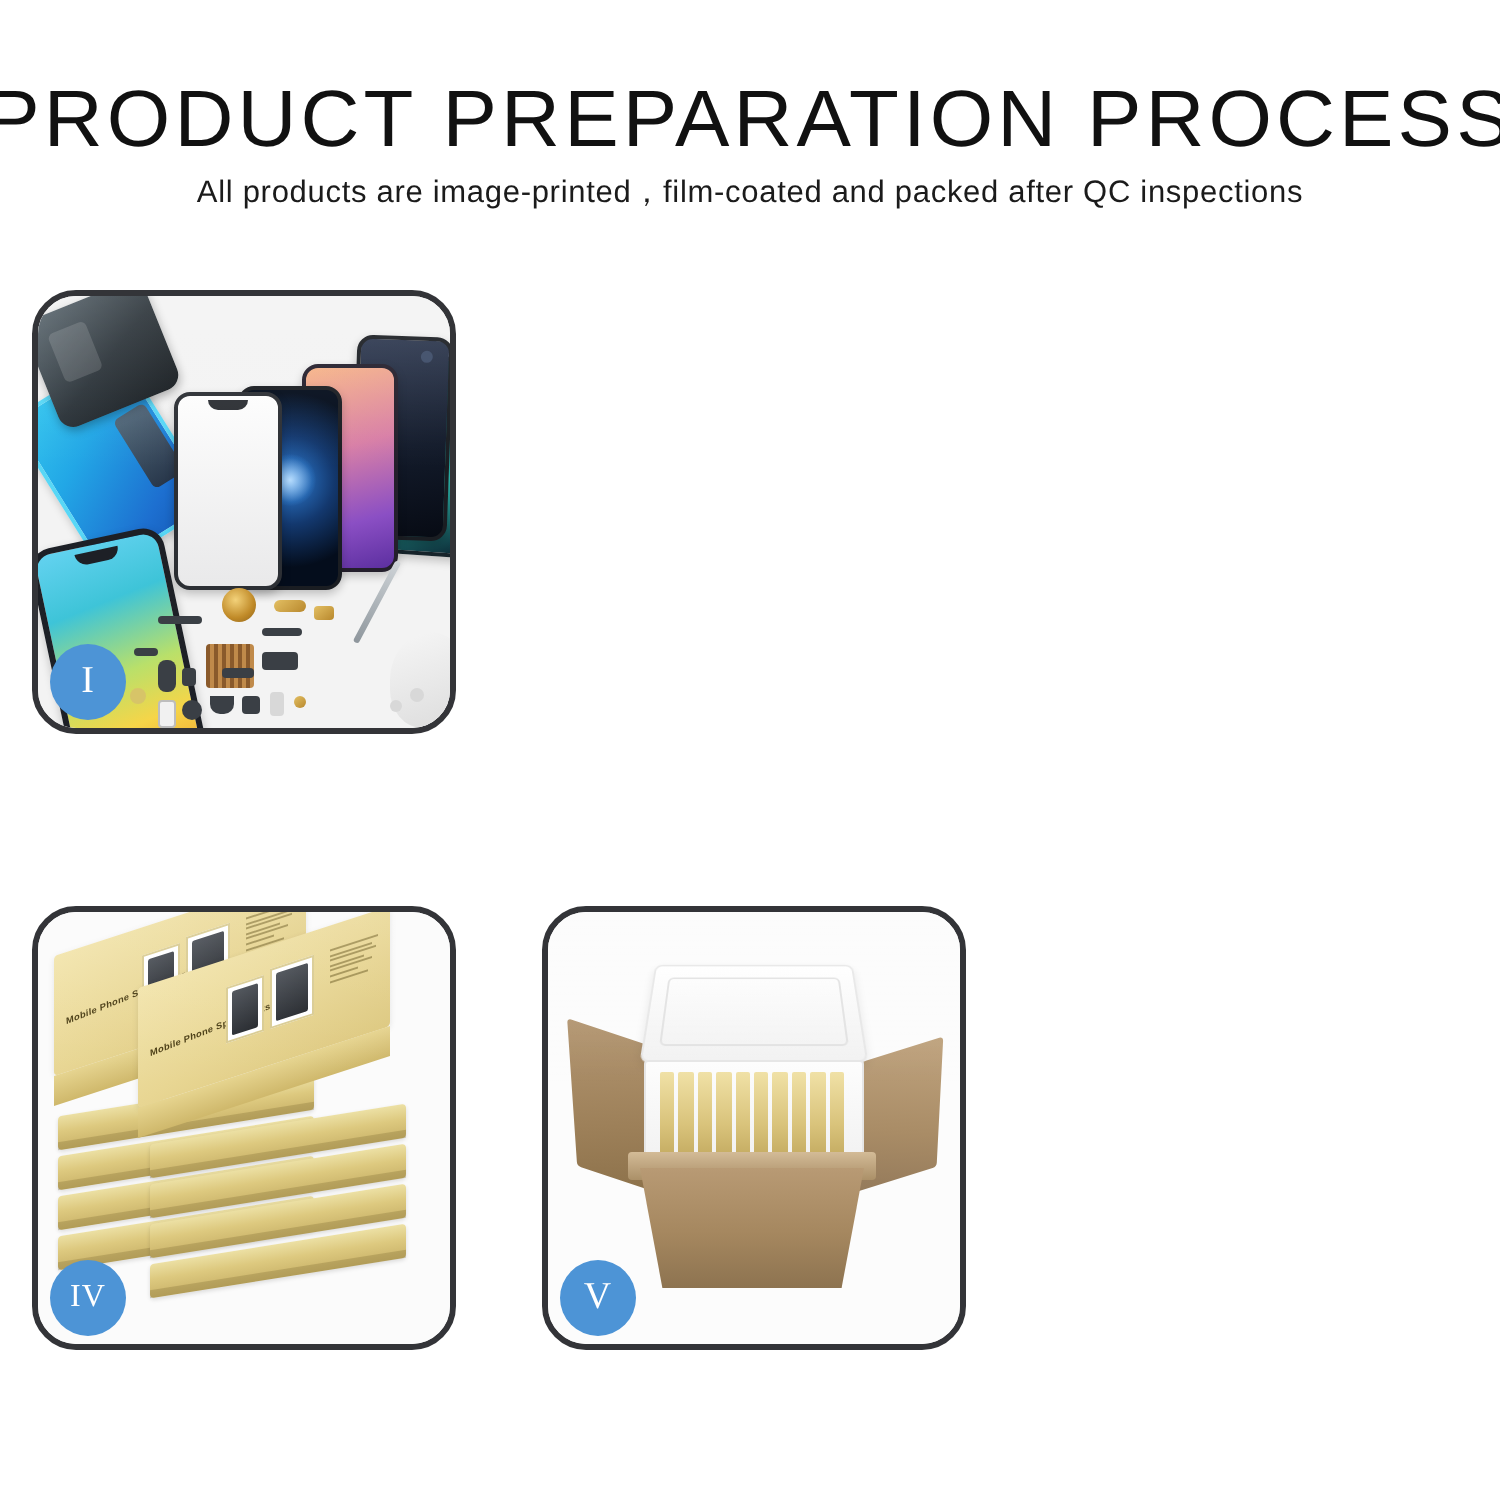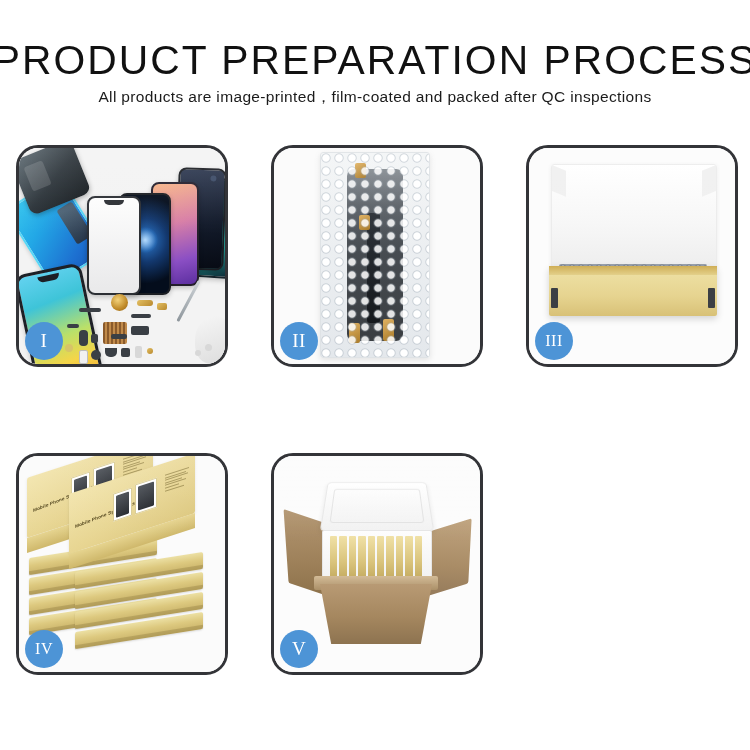--- a/index.html
+++ b/index.html
@@ -309,48 +309,21 @@
         <div class="chip" style="left:48px;top:176px;width:12px;height:4px;"></div>
         <div class="hand" style="left:176px;top:168px;"></div>
         <div class="tweezer" style="left:168px;top:130px;"></div>
         <div class="chip light" style="left:186px;top:196px;width:7px;height:7px;border-radius:50%;"></div>
         <div class="chip light" style="left:176px;top:202px;width:6px;height:6px;border-radius:50%;"></div>
         <div class="sheen"></div>
       </div>
       <div class="badge">I</div>
     </div>
 
-    <div class="panel p2">
-      <div class="stage">
-        <div class="bubblebag">
-          <div class="inner-part"></div>
-          <div class="flexcable"></div>
-          <div class="tab-gold" style="left:34px;top:10px;"></div>
-          <div class="tab-gold" style="left:38px;top:62px;"></div>
-          <div class="tab-gold" style="left:28px;top:170px;height:20px;"></div>
-          <div class="tab-gold" style="left:62px;top:166px;height:22px;"></div>
-          <div class="bub-overlay"></div>
-        </div>
-        <div class="sheen"></div>
-      </div>
-      <div class="badge">II</div>
-    </div>
-
-    <div class="panel p3">
-      <div class="stage">
-        <div class="foamlid"></div>
-        <div class="bubblefill"></div>
-        <div class="boxbody">
-          <div class="boxnotch" style="left:2px;"></div>
-          <div class="boxnotch" style="right:2px;"></div>
-        </div>
-        <div class="sheen"></div>
-      </div>
-      <div class="badge sm">III</div>
-    </div>
+
 
     <div class="panel p4">
       <div class="stage">
 
         <div class="slab" style="left:10px;top:92px;"></div>
         <div class="slab" style="left:10px;top:112px;"></div>
         <div class="slab" style="left:10px;top:132px;"></div>
         <div class="slab" style="left:10px;top:152px;"></div>
         <div class="slab" style="left:56px;top:106px;"></div>
         <div class="slab" style="left:56px;top:126px;"></div>

